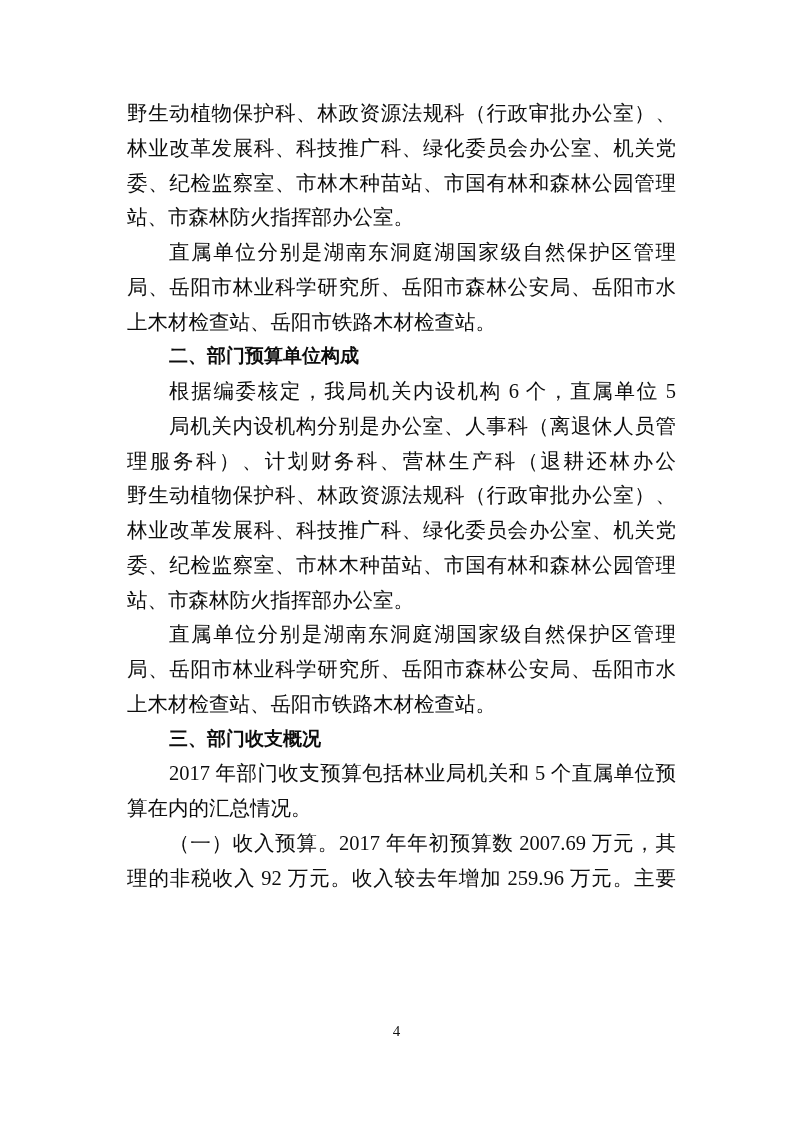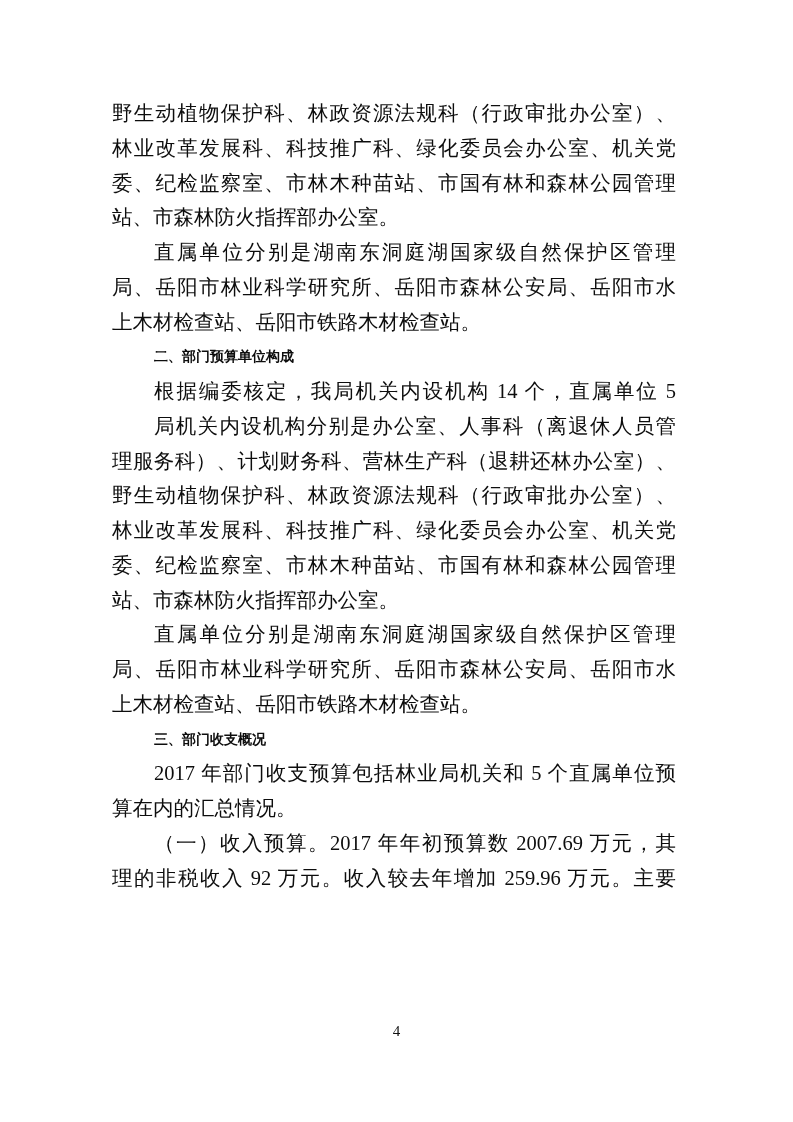--- a/index.html
+++ b/index.html
@@ -23,31 +23,32 @@
     width: 564px;
   }
   .line {
     height: 34.75px;
     line-height: 34.75px;
     font-size: 20.5px;
     text-align: justify;
     overflow: hidden;
     white-space: normal;
     color: #0d0d0d;
+    margin-left: 15px;
   }
   .line.fill {
     text-align-last: justify;
   }
   .line.indent {
     text-indent: 42px;
   }
   .line.heading {
     font-family: "Liberation Sans", sans-serif;
     font-weight: 700;
-    font-size: 14px;
+    font-size: 19px;
     text-align: left;
     text-align-last: left;
   }
   .page-footer {
     position: absolute;
     left: 0;
     right: 0;
     top: 1022px;
     text-align: center;
     font-size: 15px;
@@ -63,21 +64,21 @@
   <div class="page-body" id="page-body">
 
   <div class="line fill">野生动植物保护科、林政资源法规科（行政审批办公室）、</div>
       <div class="line fill">林业改革发展科、科技推广科、绿化委员会办公室、机关党</div>
       <div class="line fill">委、纪检监察室、市林木种苗站、市国有林和森林公园管理</div>
       <div class="line">站、市森林防火指挥部办公室。</div>
       <div class="line indent fill">直属单位分别是湖南东洞庭湖国家级自然保护区管理</div>
       <div class="line fill">局、岳阳市林业科学研究所、岳阳市森林公安局、岳阳市水</div>
       <div class="line">上木材检查站、岳阳市铁路木材检查站。</div>
       <div class="line heading indent">二、部门预算单位构成</div>
-      <div class="line indent fill">根据编委核定，我局机关内设机构 14 个，直属单位 5</div>
+      <div class="line indent fill">根据编委核定，我局机关内设机构 6 个，直属单位 5</div>
       <div class="line indent fill">局机关内设机构分别是办公室、人事科（离退休人员管</div>
       <div class="line fill">理服务科）、计划财务科、营林生产科（退耕还林办公室）、</div>
       <div class="line fill">野生动植物保护科、林政资源法规科（行政审批办公室）、</div>
       <div class="line fill">林业改革发展科、科技推广科、绿化委员会办公室、机关党</div>
       <div class="line fill">委、纪检监察室、市林木种苗站、市国有林和森林公园管理</div>
       <div class="line">站、市森林防火指挥部办公室。</div>
       <div class="line indent fill">直属单位分别是湖南东洞庭湖国家级自然保护区管理</div>
       <div class="line fill">局、岳阳市林业科学研究所、岳阳市森林公安局、岳阳市水</div>
       <div class="line">上木材检查站、岳阳市铁路木材检查站。</div>
       <div class="line heading indent">三、部门收支概况</div>

